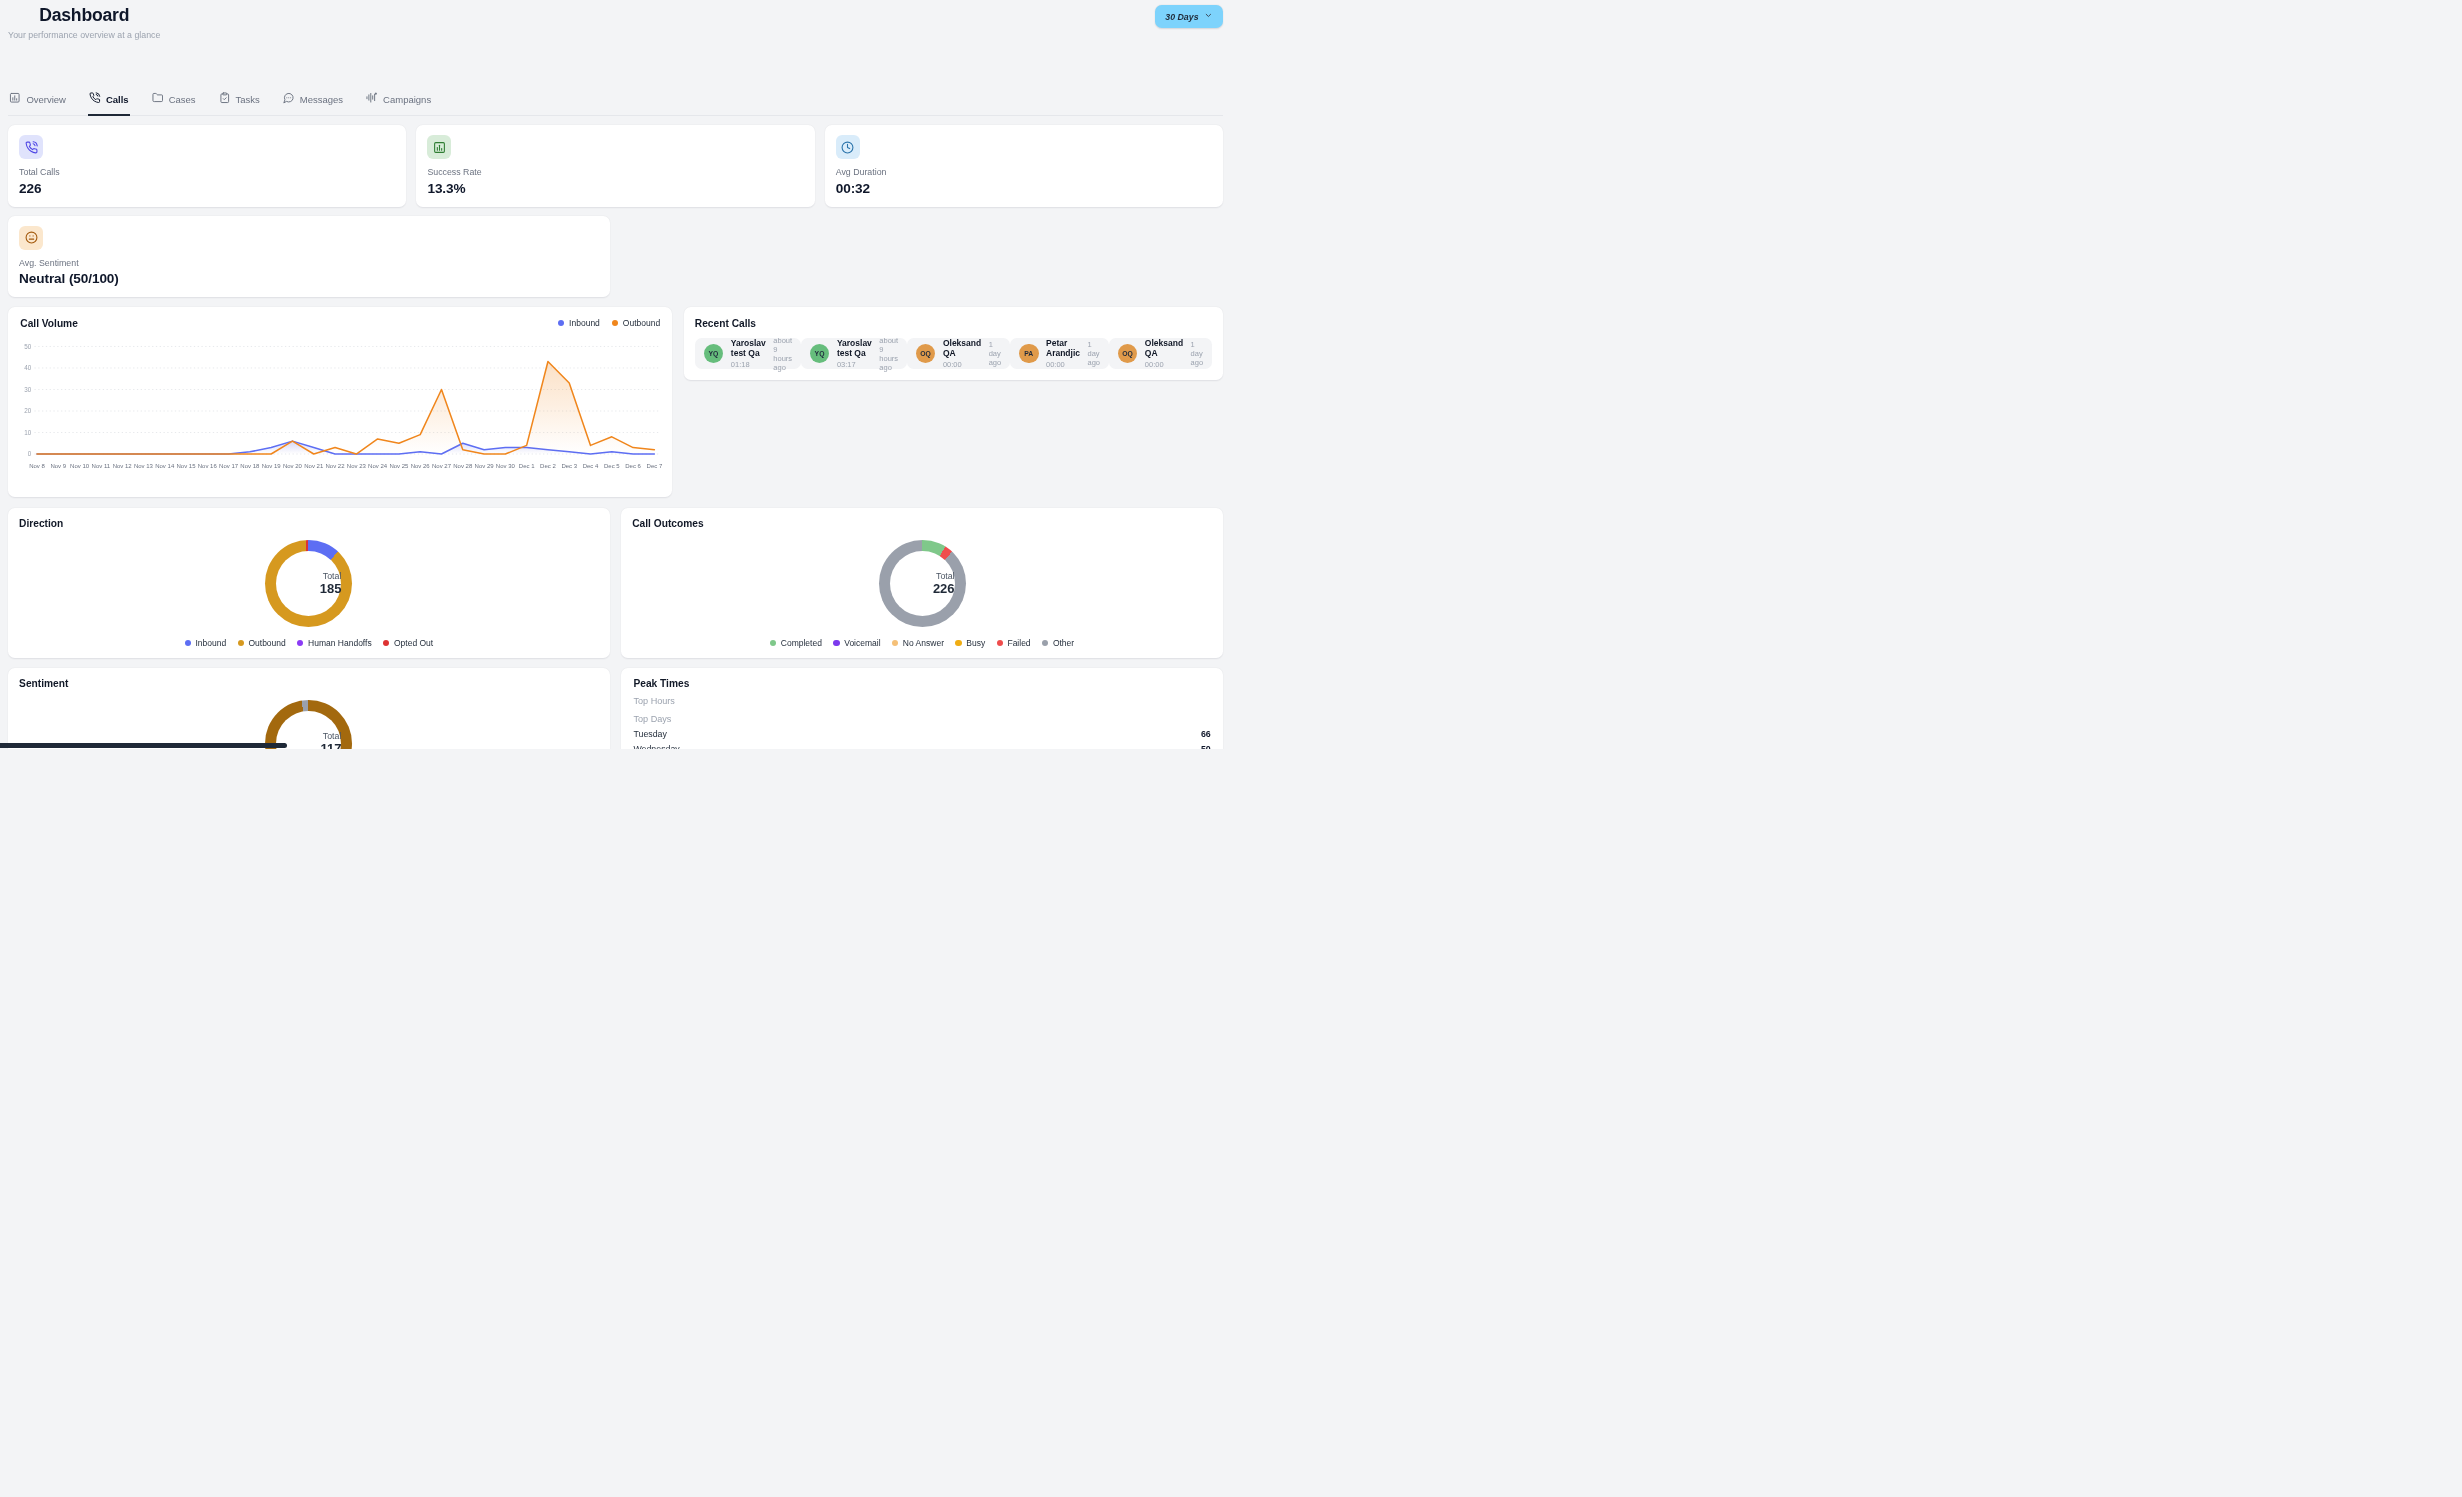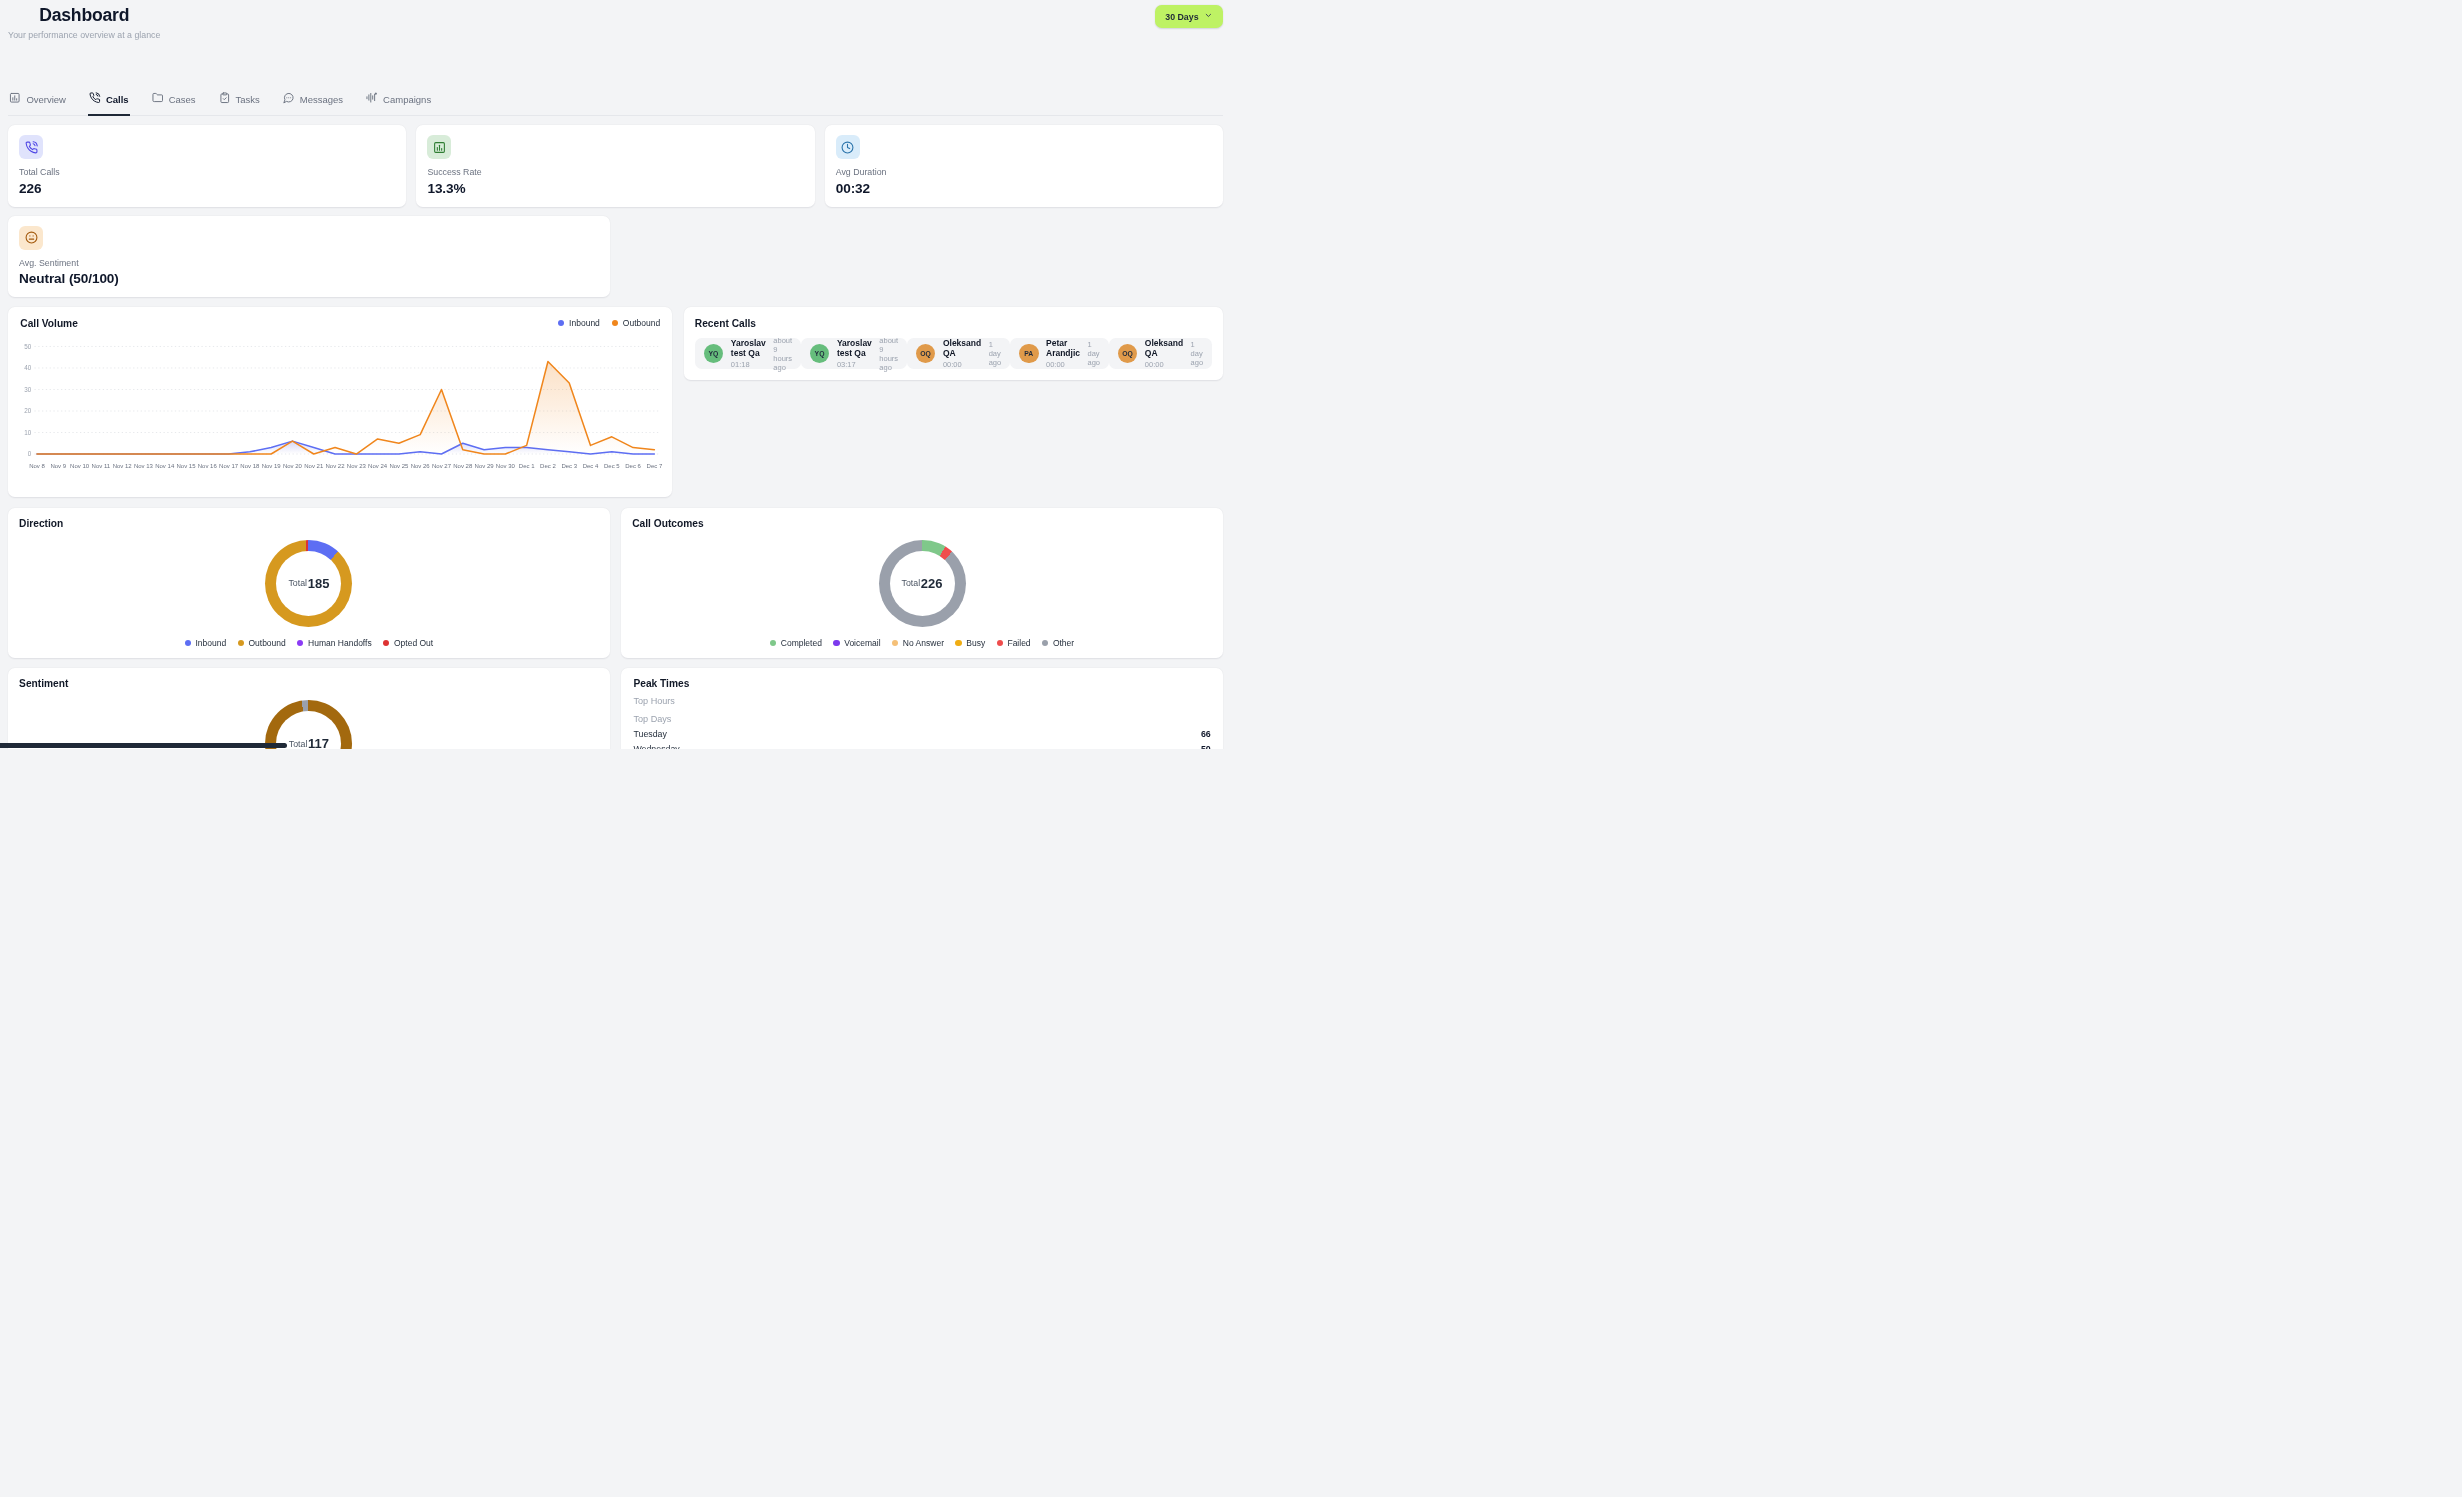--- a/index.html
+++ b/index.html
@@ -13,24 +13,24 @@
   }
   .page { padding: 5.4px 8.1px 0 8.1px; }
 
   
   .header-row { display: flex; align-items: flex-start; }
   .page-title { font-size: 17.6px; font-weight: 800; letter-spacing: -0.2px; color: #0f172a; text-align: center; }
   .page-subtitle { font-size: 8.8px; color: #9ca3af; margin-top: 4.1px; }
   .spacer { flex: 1; }
   .range-btn {
     display: flex; align-items: center; gap: 5.4px;
-    background: #bef264; border: none; border-radius: 6.8px;
+    background: #7dd3fc; border: none; border-radius: 6.8px;
     padding: 6.1px 10.2px; font-size: 8.8px; font-weight: 700; color: #1f2937;
     box-shadow: 0 0.7px 1.4px rgba(16,24,40,.08), 0 0.7px 2px rgba(16,24,40,.06);
-    cursor: pointer; font-family: inherit;
+    cursor: pointer; font-family: inherit; font-style: italic;
   }
   .range-btn svg { width: 8.8px; height: 8.8px; stroke: #374151; }
 
   
   .tabs { display: flex; gap: 20.3px; margin-top: 9.5px; border-bottom: 0.7px solid #e5e7eb; }
   .tab {
     display: flex; align-items: center; gap: 5.4px;
     padding: 5.4px 1.4px 8.1px 1.4px; font-size: 9.5px; color: #6b7280; cursor: pointer;
     border-bottom: 2px solid transparent; margin-bottom: -0.7px; margin-top: 37px;
   }
@@ -83,21 +83,21 @@
   .call-duration { font-size: 7.5px; color: #9ca3af; }
   .call-time { margin-left: auto; font-size: 7.5px; color: #9ca3af; }
 
   
   .bottom-row { display: grid; grid-template-columns: 1fr 1fr; gap: 11.5px; margin-top: 10.2px; }
   .donut-card { padding: 10.2px 11px 9.5px 11px; height: 150px; display: flex; flex-direction: column; }
   .donut-area { flex: 1; display: flex; align-items: center; justify-content: center; }
   .donut { width: 87px; height: 87px; border-radius: 50%; position: relative; }
   .donut-hole {
     position: absolute; inset: 11px; background: #fff; border-radius: 50%;
-    display: flex; flex-direction: row; align-items: center; justify-content: center; gap: 0.7px;
+    display: flex; flex-direction: column; align-items: flex-end; justify-content: center; gap: 0.7px;
   }
   .donut-total-label { font-size: 8.8px; color: #4b5563; }
   .donut-total-value { font-size: 13px; font-weight: 800; color: #1f2937; }
   .donut-legend { display: flex; justify-content: center; gap: 11.5px; flex-wrap: wrap; }
 
   
   .peak-card { padding: 10.2px 12.2px 9.5px 12.2px; height: 150px; }
   .peak-section-label { font-size: 9.1px; color: #9ca3af; margin-top: 7.5px; }
   .peak-rows { margin-top: 2.7px; }
   .peak-row { display: flex; justify-content: space-between; padding: 2.4px 0; }

